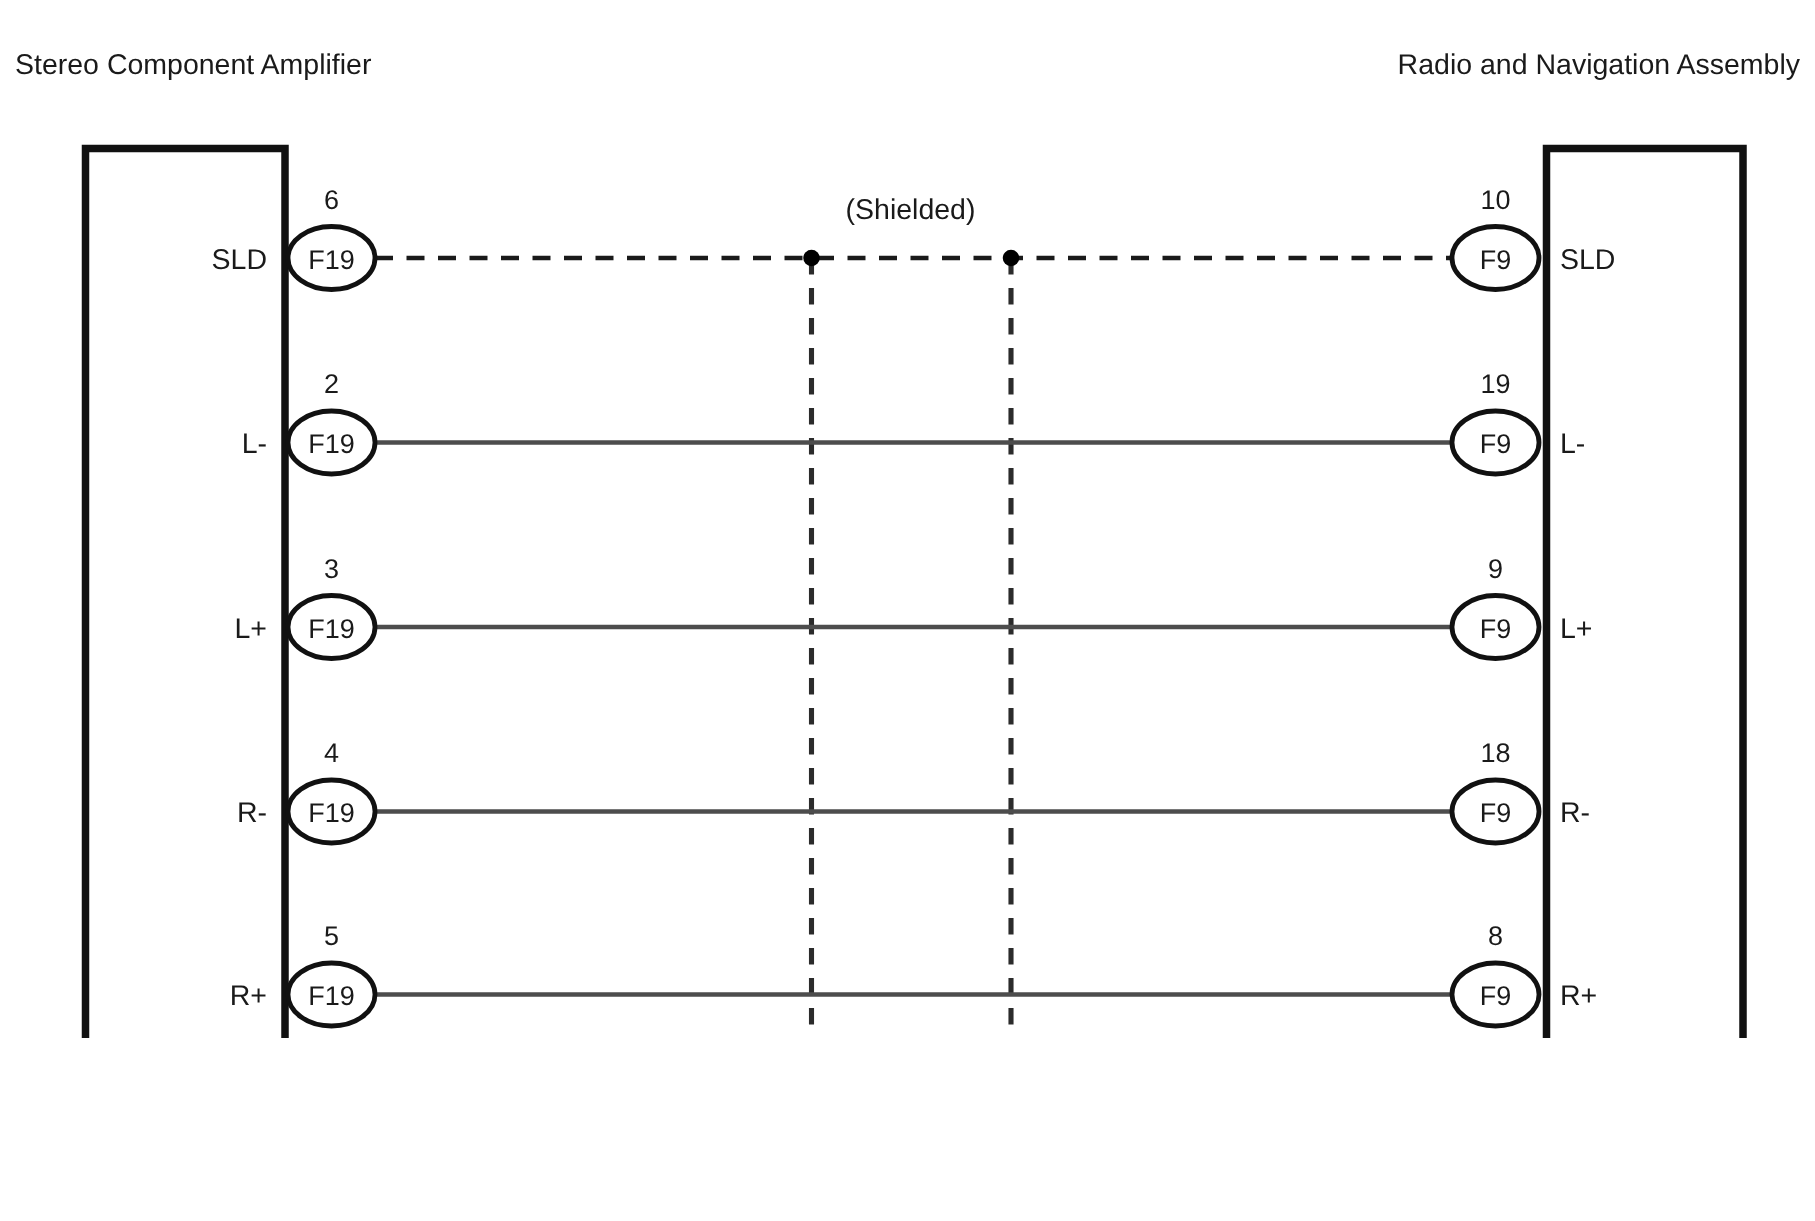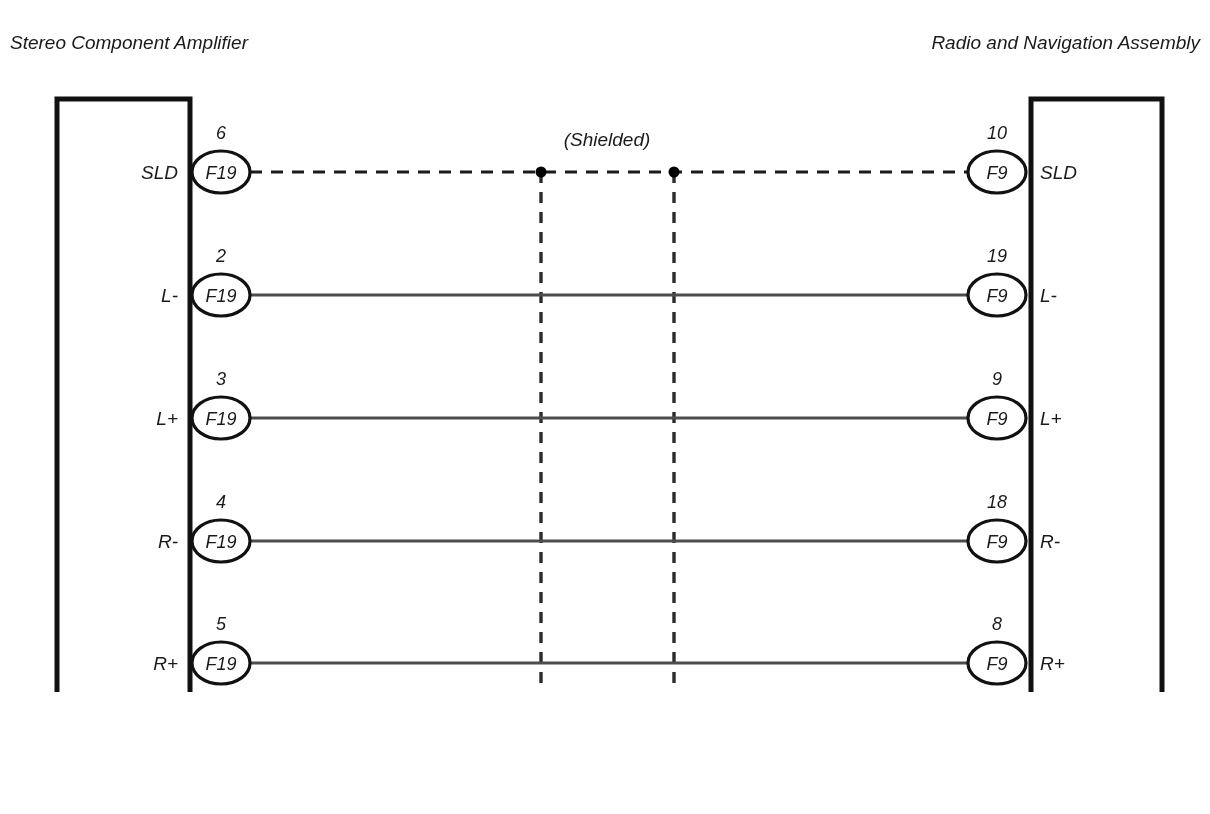--- a/index.html
+++ b/index.html
@@ -11,21 +11,20 @@
   body {
     font-family: "Liberation Sans", sans-serif;
     color: #1a1a1a;
   }
   #diagram-root {
     position: relative;
     width: 1210px;
     height: 692px;
     background: #ffffff;
     overflow: hidden;
-    font-style: italic;
   }
   svg.diagram-canvas {
     position: absolute;
     left: 0;
     top: 0;
     width: 1210px;
     height: 814px;
     display: block;
   }
   text {

